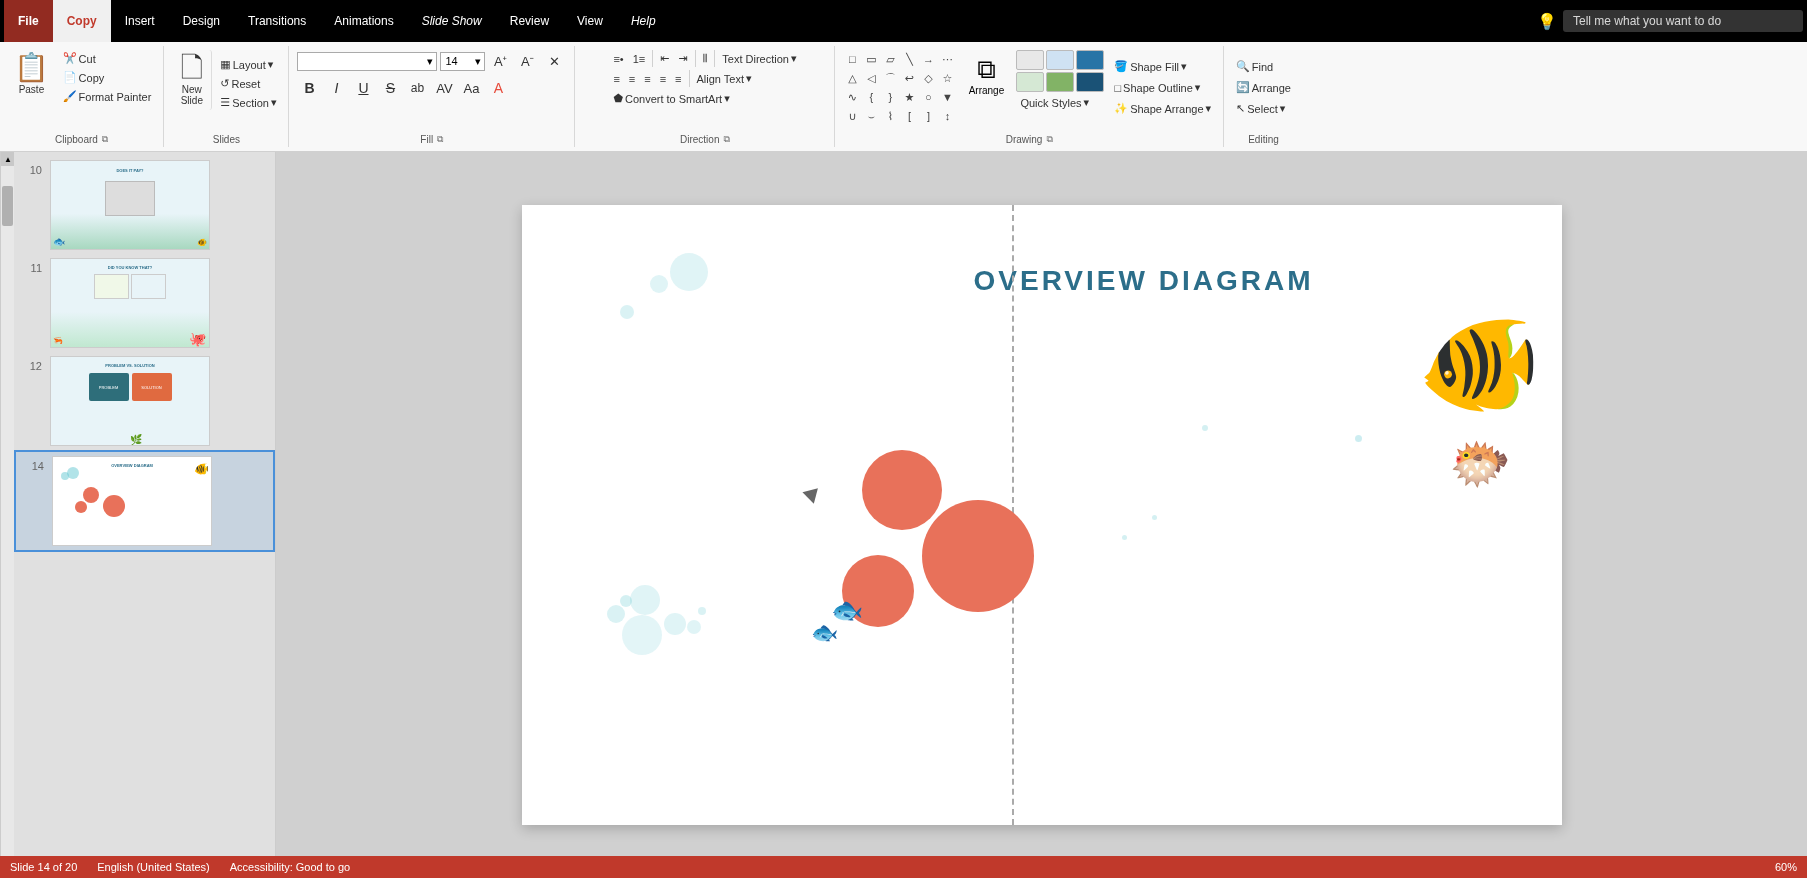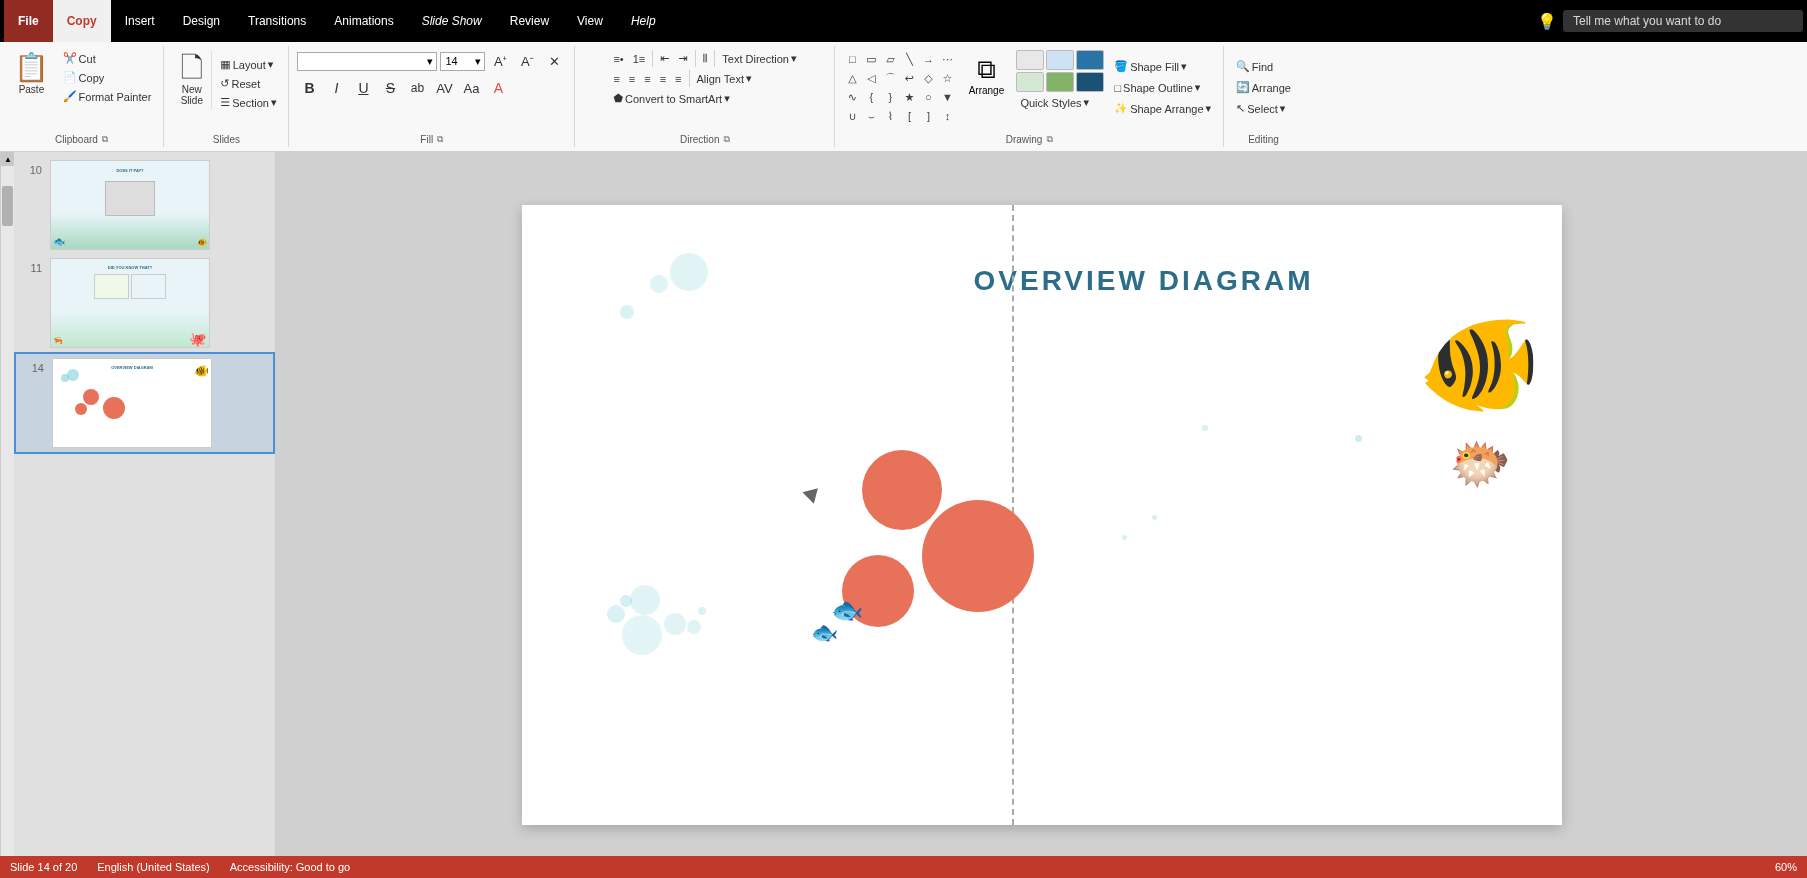--- a/index.html
+++ b/index.html
@@ -676,20 +676,33 @@
             <div style="display:flex; gap:2px; margin-top:4px; justify-content:center;">
               <div style="width:35px; height:25px; background:#f0f8e8; border:1px solid #ccc; font-size:3px; padding:1px;"></div>
               <div style="width:35px; height:25px; background:#e8f4f8; border:1px solid #ccc; font-size:3px; padding:1px;"></div>
             </div>
             <div style="position:absolute; bottom:2px; left:2px; font-size:8px;">🦐</div>
             <div style="position:absolute; bottom:0px; right:2px; font-size:14px;">🐙</div>
           </div>
         </div>
       </div>
 
+      <div class="slide-item">
+        <div class="slide-number">12</div>
+        <div class="slide-thumb">
+          <div style="width:100%; height:100%; background:#e8f4f8; position:relative; padding:4px;">
+            <div style="font-size:4px; font-weight:bold; color:#2c6e8a; text-align:center; margin-top:2px;">PROBLEM VS. SOLUTION</div>
+            <div style="display:flex; gap:3px; margin-top:5px; justify-content:center;">
+              <div style="width:40px; height:28px; background:#2e6e7a; border-radius:2px; display:flex; align-items:center; justify-content:center; font-size:4px; color:white;">PROBLEM</div>
+              <div style="width:40px; height:28px; background:#e06a40; border-radius:2px; display:flex; align-items:center; justify-content:center; font-size:4px; color:white;">SOLUTION</div>
+            </div>
+            <div style="position:absolute; bottom:0px; left:50%; font-size:10px;">🌿</div>
+          </div>
+        </div>
+      </div>
 
 
       <div class="slide-item active">
         <div class="slide-number">14</div>
         <div class="slide-thumb">
           <div style="width:100%; height:100%; background:white; position:relative; padding:4px;">
             <div style="font-size:4px; font-weight:bold; color:#2c6e8a; text-align:center; margin-top:2px;">OVERVIEW DIAGRAM</div>
 
             <div style="position:absolute; left:30px; top:30px; width:16px; height:16px; border-radius:50%; background:#e8715a;"></div>
             <div style="position:absolute; left:22px; top:44px; width:12px; height:12px; border-radius:50%; background:#e8715a;"></div>

